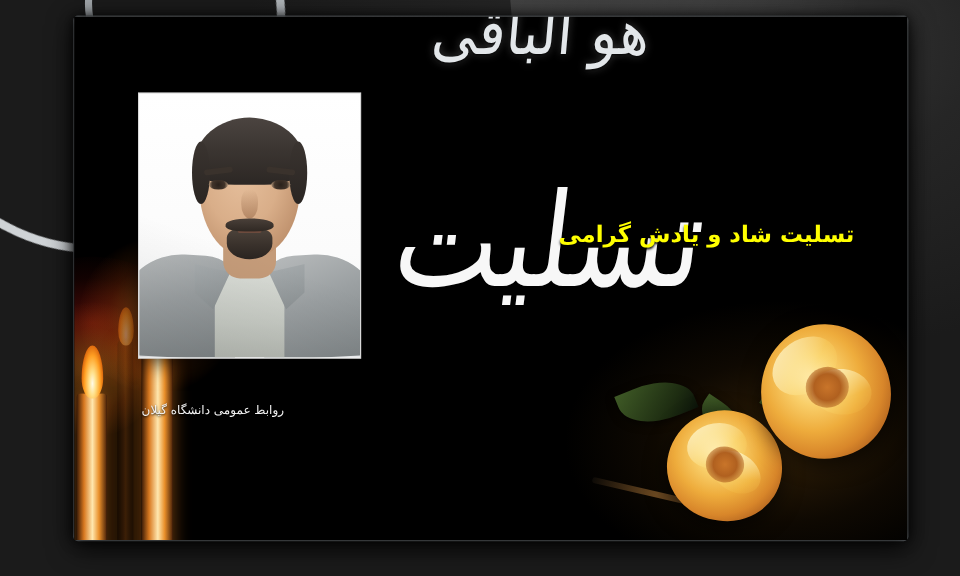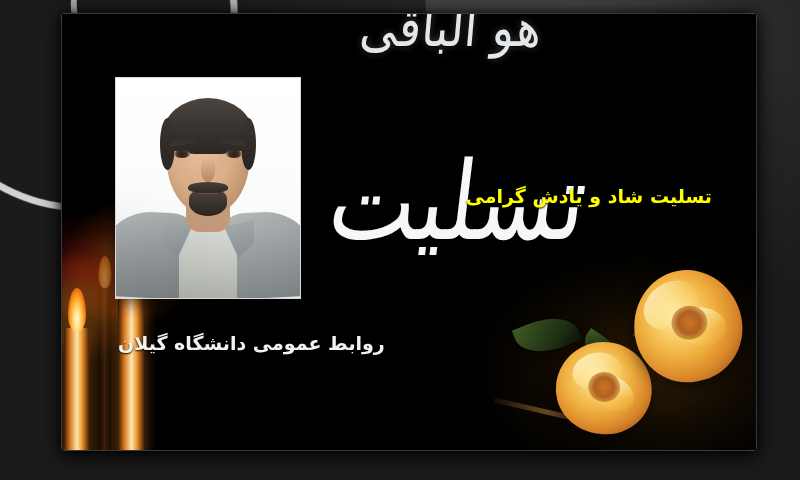--- a/index.html
+++ b/index.html
@@ -318,22 +318,22 @@
     position:absolute;right:44px;top:167px;z-index:8;
     color:#ffff00;
     font-size:19px;
     font-weight:700;
     line-height:30px;
     text-shadow:0 1px 2px rgba(0,0,0,.95);
   }
   #credit-line{
     position:absolute;left:56px;top:318px;z-index:8;
     color:#f2f2f2;
-    font-size:19px;
-    font-weight:700;
+    font-size:10px;
+    font-weight:400;
     line-height:22px;
     text-shadow:0 1px 2px rgba(0,0,0,.95);
   }
 </style>
 </head>
 <body>
 
 <div id="poster">
 
   <div id="backdrop-sheen"></div>

